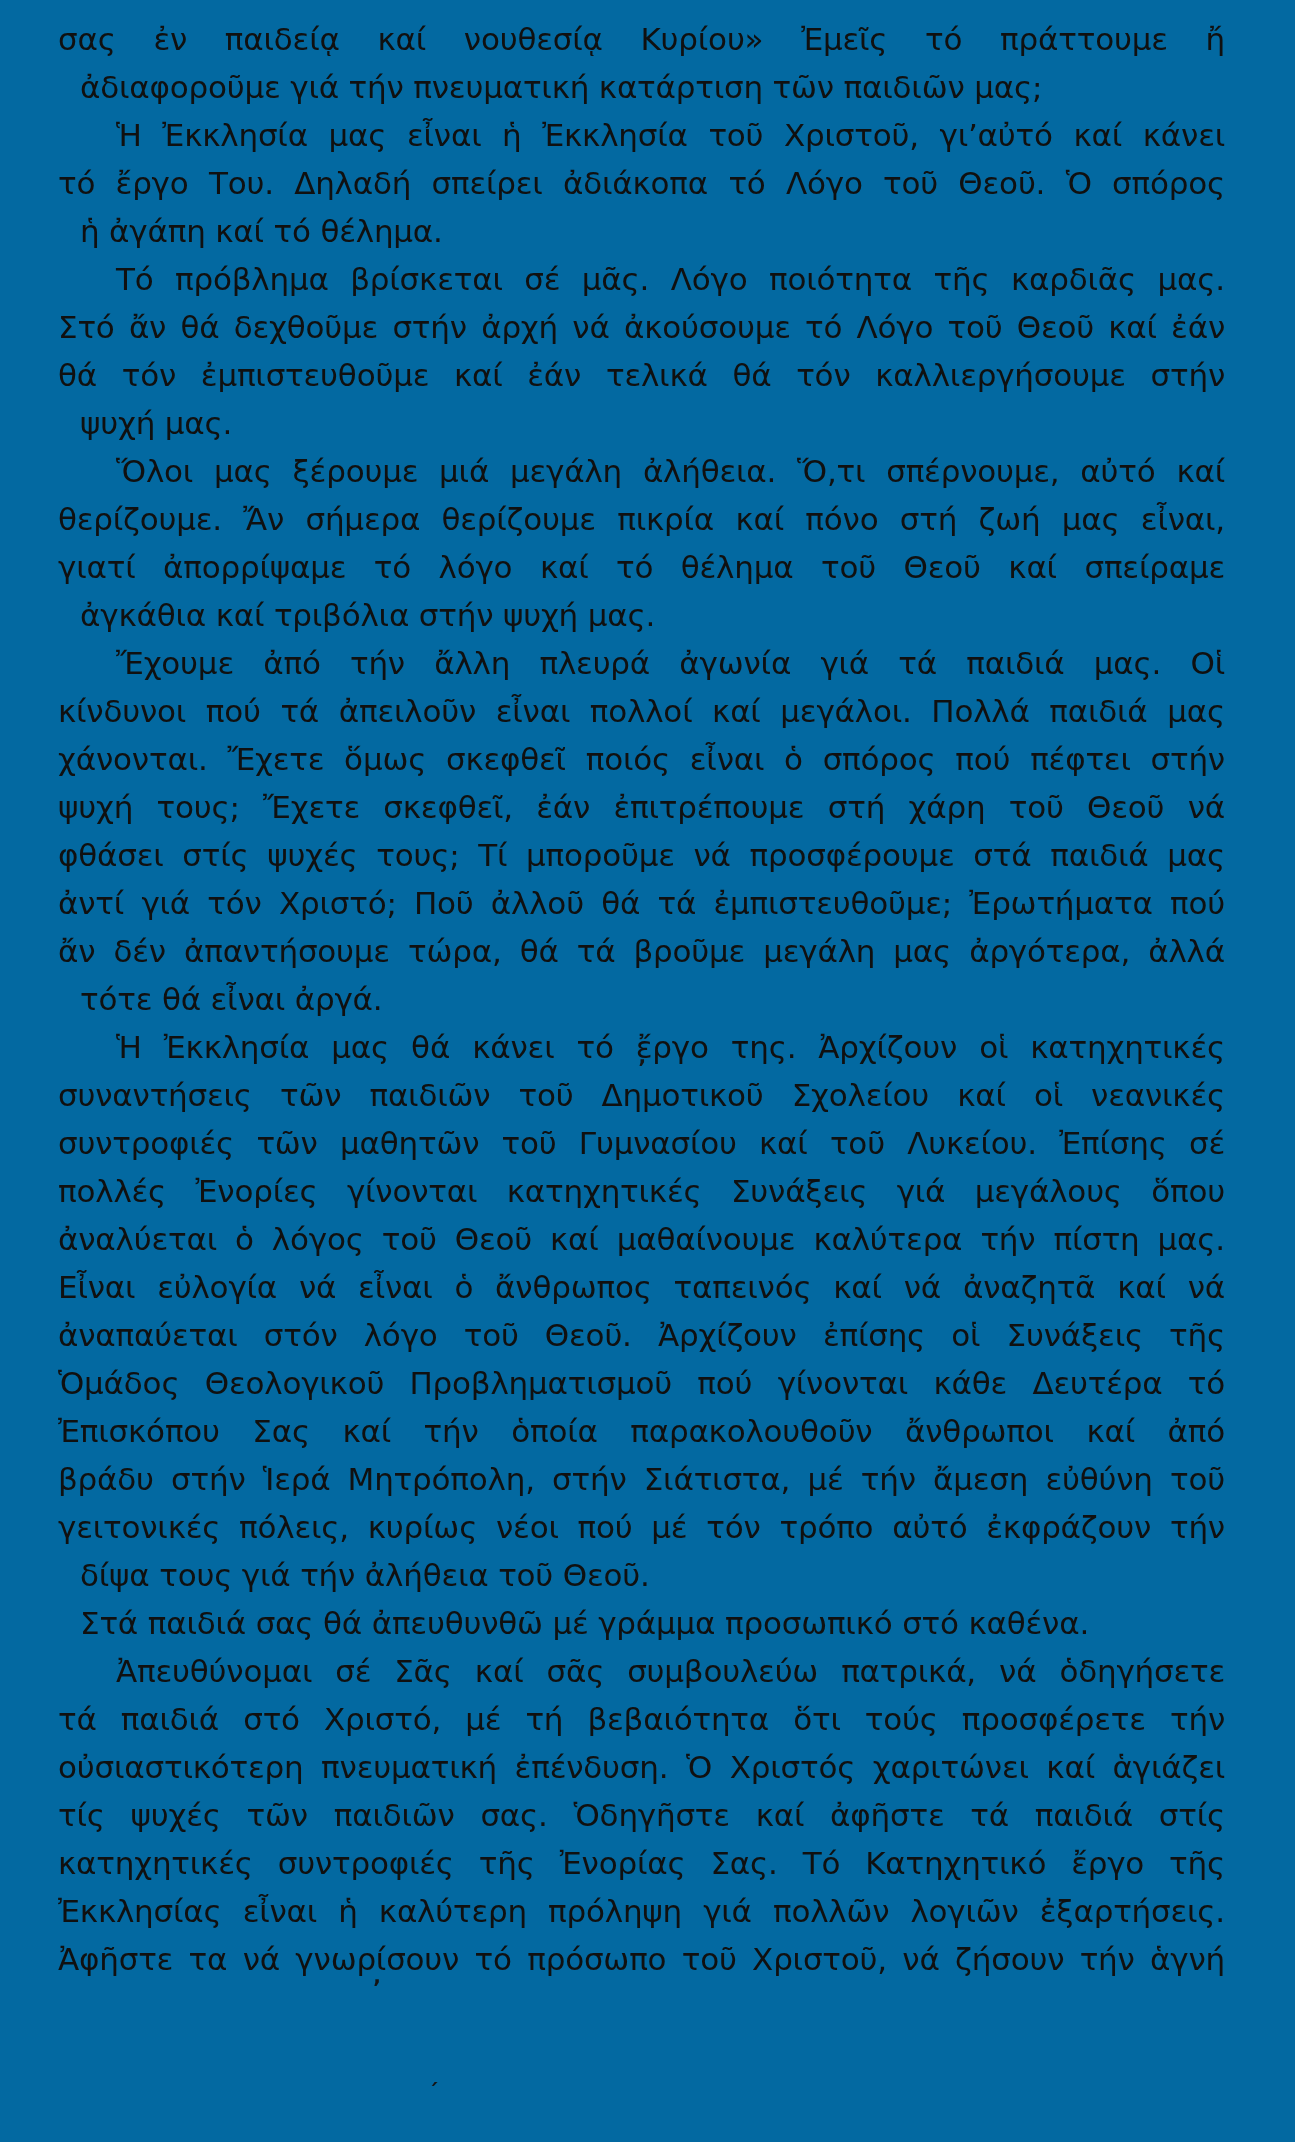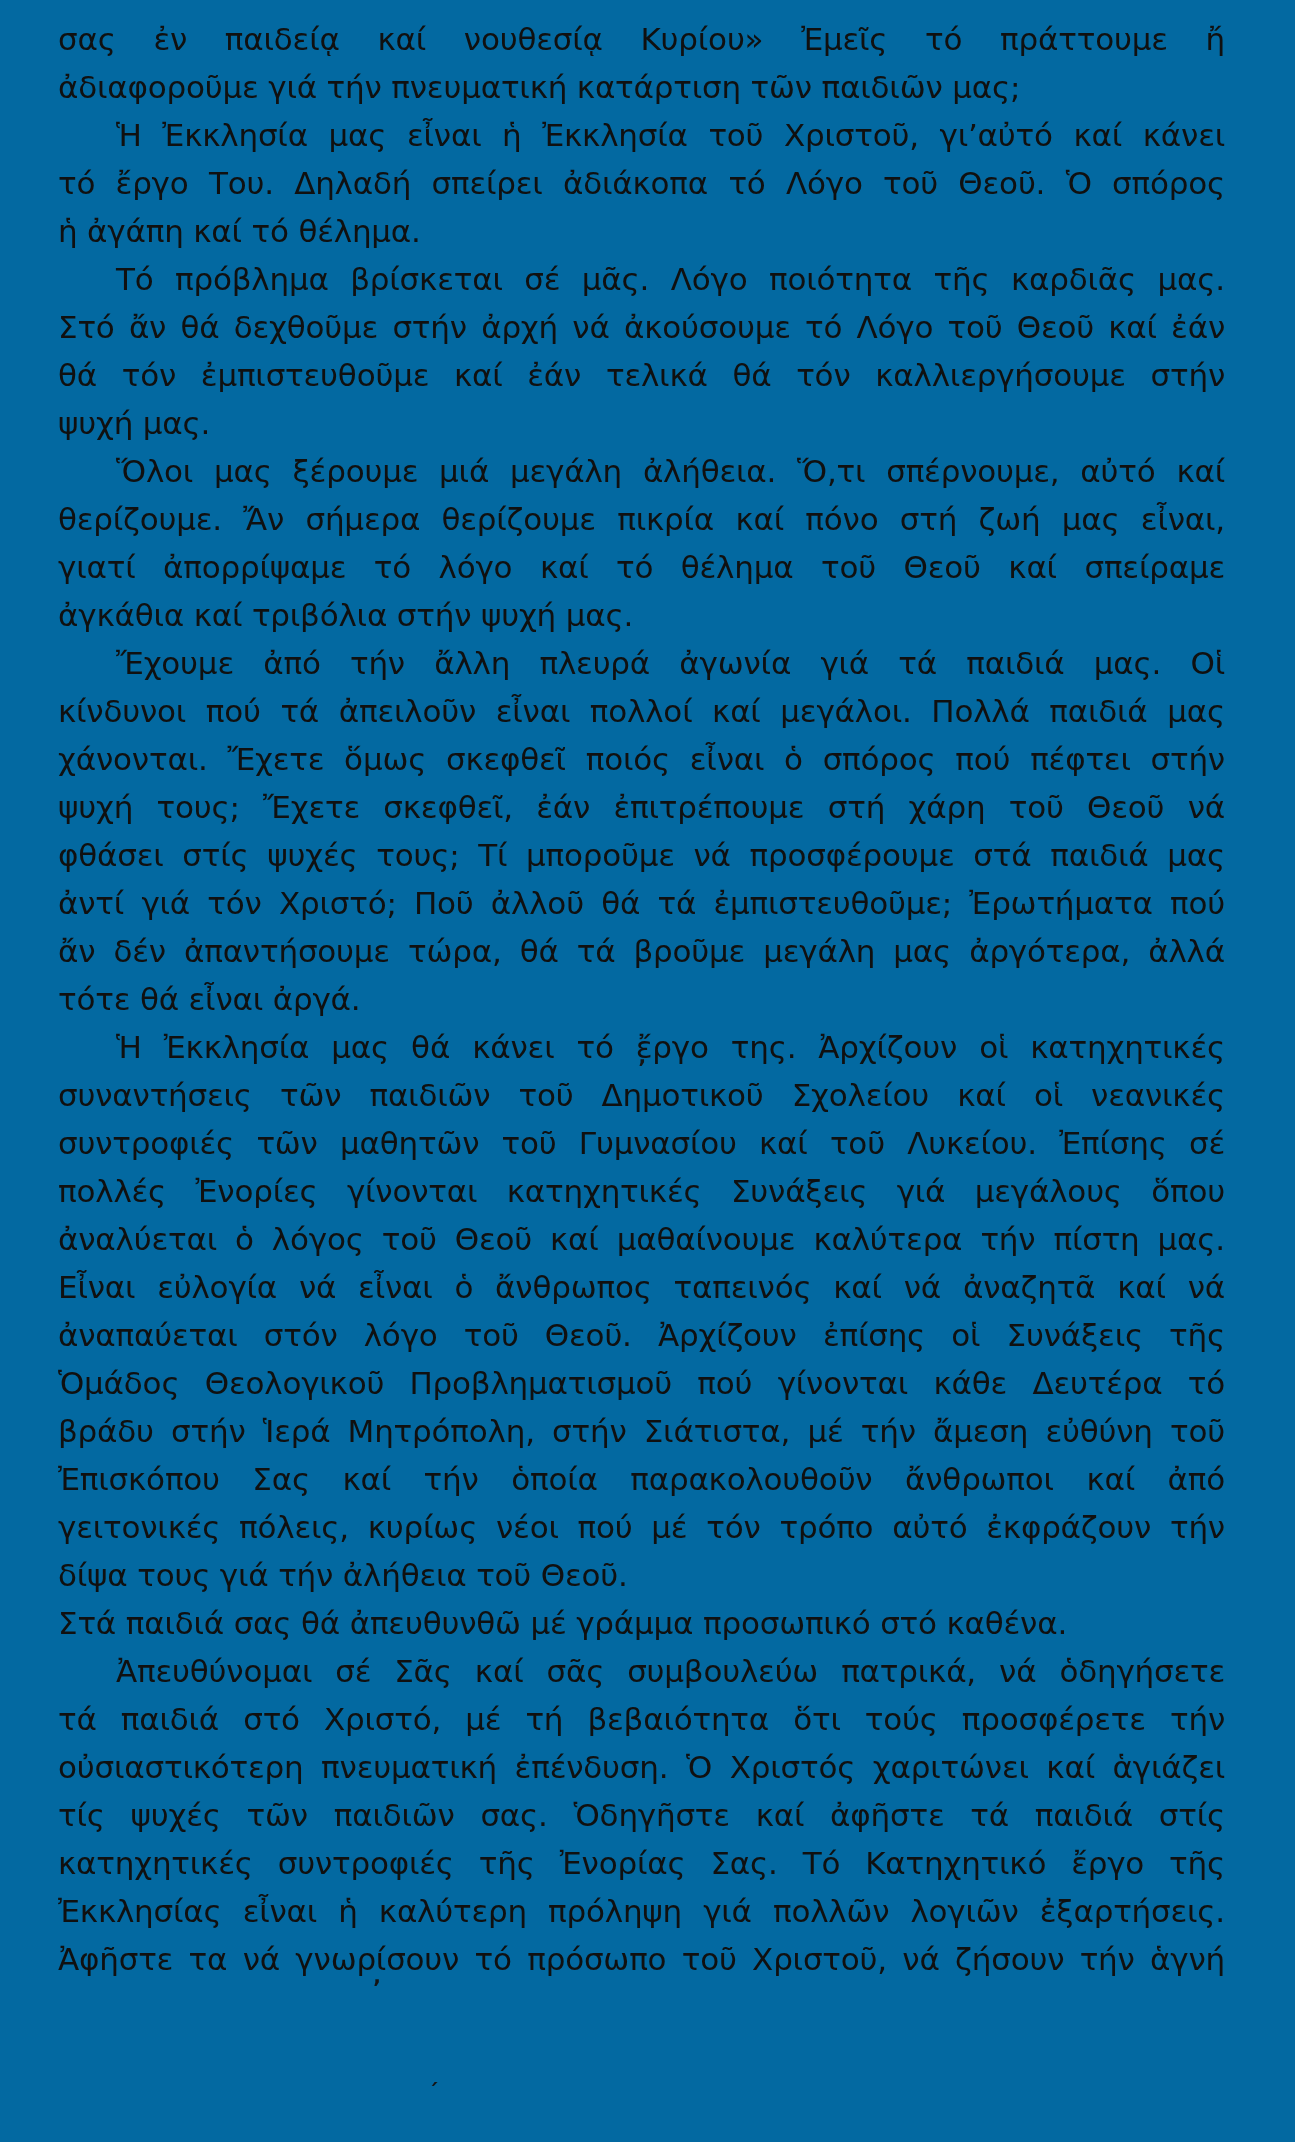--- a/index.html
+++ b/index.html
@@ -35,20 +35,21 @@
     text-align: justify;
     text-align-last: justify;
     -moz-text-align-last: justify;
   }
   .line.indent {
     padding-left: 58px;
   }
   .line.end {
     text-align: left;
     text-align-last: left;
+    margin-left: 22px;
     -moz-text-align-last: left;
   }
   .speck {
     position: absolute;
     font-size: 21px;
     line-height: 1;
     color: #141414;
     font-weight: bold;
   }
 </style>
@@ -79,22 +80,22 @@
       <div class="line">ἄν δέν ἀπαντήσουμε τώρα, θά τά βροῦμε μεγάλη μας ἀργότερα, ἀλλά</div>
       <div class="line end">τότε θά εἶναι ἀργά.</div>
       <div class="line indent">Ἡ Ἐκκλησία μας θά κάνει τό ἔργο της. Ἀρχίζουν οἱ κατηχητικές</div>
       <div class="line">συναντήσεις τῶν παιδιῶν τοῦ Δημοτικοῦ Σχολείου καί οἱ νεανικές</div>
       <div class="line">συντροφιές τῶν μαθητῶν τοῦ Γυμνασίου καί τοῦ Λυκείου. Ἐπίσης σέ</div>
       <div class="line">πολλές Ἐνορίες γίνονται κατηχητικές Συνάξεις γιά μεγάλους ὅπου</div>
       <div class="line">ἀναλύεται ὁ λόγος τοῦ Θεοῦ καί μαθαίνουμε καλύτερα τήν πίστη μας.</div>
       <div class="line">Εἶναι εὐλογία νά εἶναι ὁ ἄνθρωπος ταπεινός καί νά ἀναζητᾶ καί νά</div>
       <div class="line">ἀναπαύεται στόν λόγο τοῦ Θεοῦ. Ἀρχίζουν ἐπίσης οἱ Συνάξεις τῆς</div>
       <div class="line">Ὁμάδος Θεολογικοῦ Προβληματισμοῦ πού γίνονται κάθε Δευτέρα τό</div>
+      <div class="line">Ἐπισκόπου Σας καί τήν ὁποία παρακολουθοῦν ἄνθρωποι καί ἀπό</div>
       <div class="line">βράδυ στήν Ἱερά Μητρόπολη, στήν Σιάτιστα, μέ τήν ἄμεση εὐθύνη τοῦ</div>
-      <div class="line">Ἐπισκόπου Σας καί τήν ὁποία παρακολουθοῦν ἄνθρωποι καί ἀπό</div>
       <div class="line">γειτονικές πόλεις, κυρίως νέοι πού μέ τόν τρόπο αὐτό ἐκφράζουν τήν</div>
       <div class="line end">δίψα τους γιά τήν ἀλήθεια τοῦ Θεοῦ.</div>
       <div class="line end">Στά παιδιά σας θά ἀπευθυνθῶ μέ γράμμα προσωπικό στό καθένα.</div>
       <div class="line indent">Ἀπευθύνομαι σέ Σᾶς καί σᾶς συμβουλεύω πατρικά, νά ὁδηγήσετε</div>
       <div class="line">τά παιδιά στό Χριστό, μέ τή βεβαιότητα ὅτι τούς προσφέρετε τήν</div>
       <div class="line">οὐσιαστικότερη πνευματική ἐπένδυση. Ὁ Χριστός χαριτώνει καί ἁγιάζει</div>
       <div class="line">τίς ψυχές τῶν παιδιῶν σας. Ὁδηγῆστε καί ἀφῆστε τά παιδιά στίς</div>
       <div class="line">κατηχητικές συντροφιές τῆς Ἐνορίας Σας. Τό Κατηχητικό ἔργο τῆς</div>
       <div class="line">Ἐκκλησίας εἶναι ἡ καλύτερη πρόληψη γιά πολλῶν λογιῶν ἐξαρτήσεις.</div>
       <div class="line">Ἀφῆστε τα νά γνωρίσουν τό πρόσωπο τοῦ Χριστοῦ, νά ζήσουν τήν ἁγνή</div>

